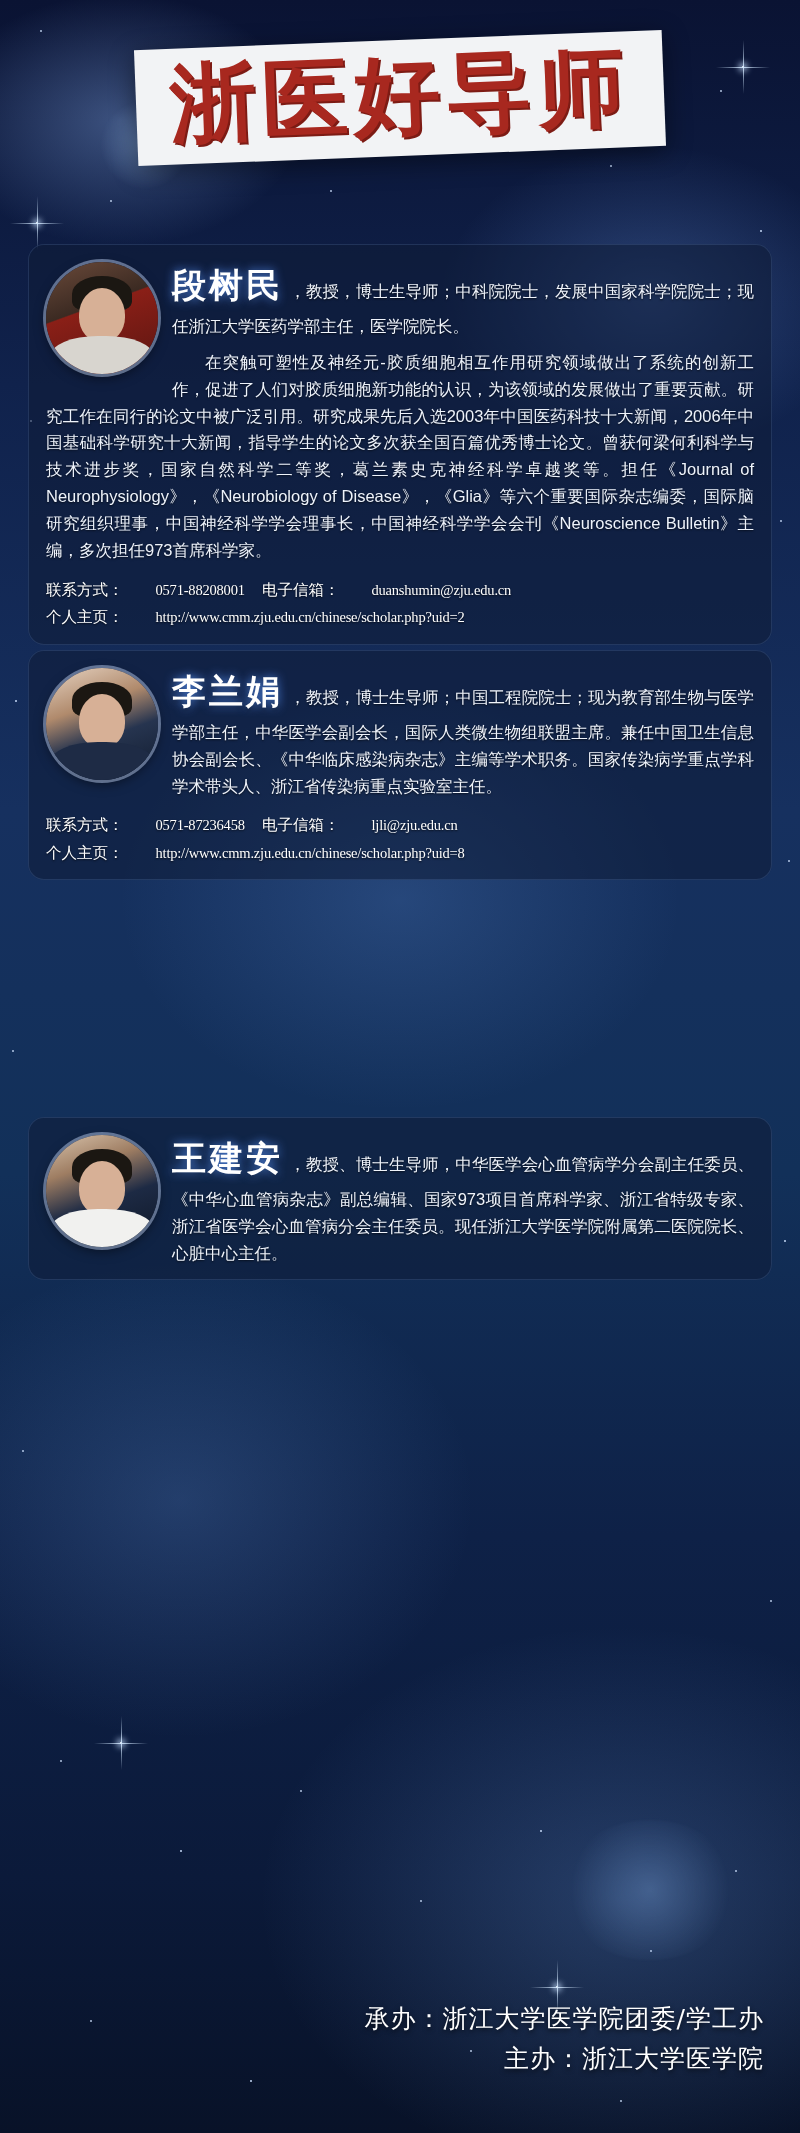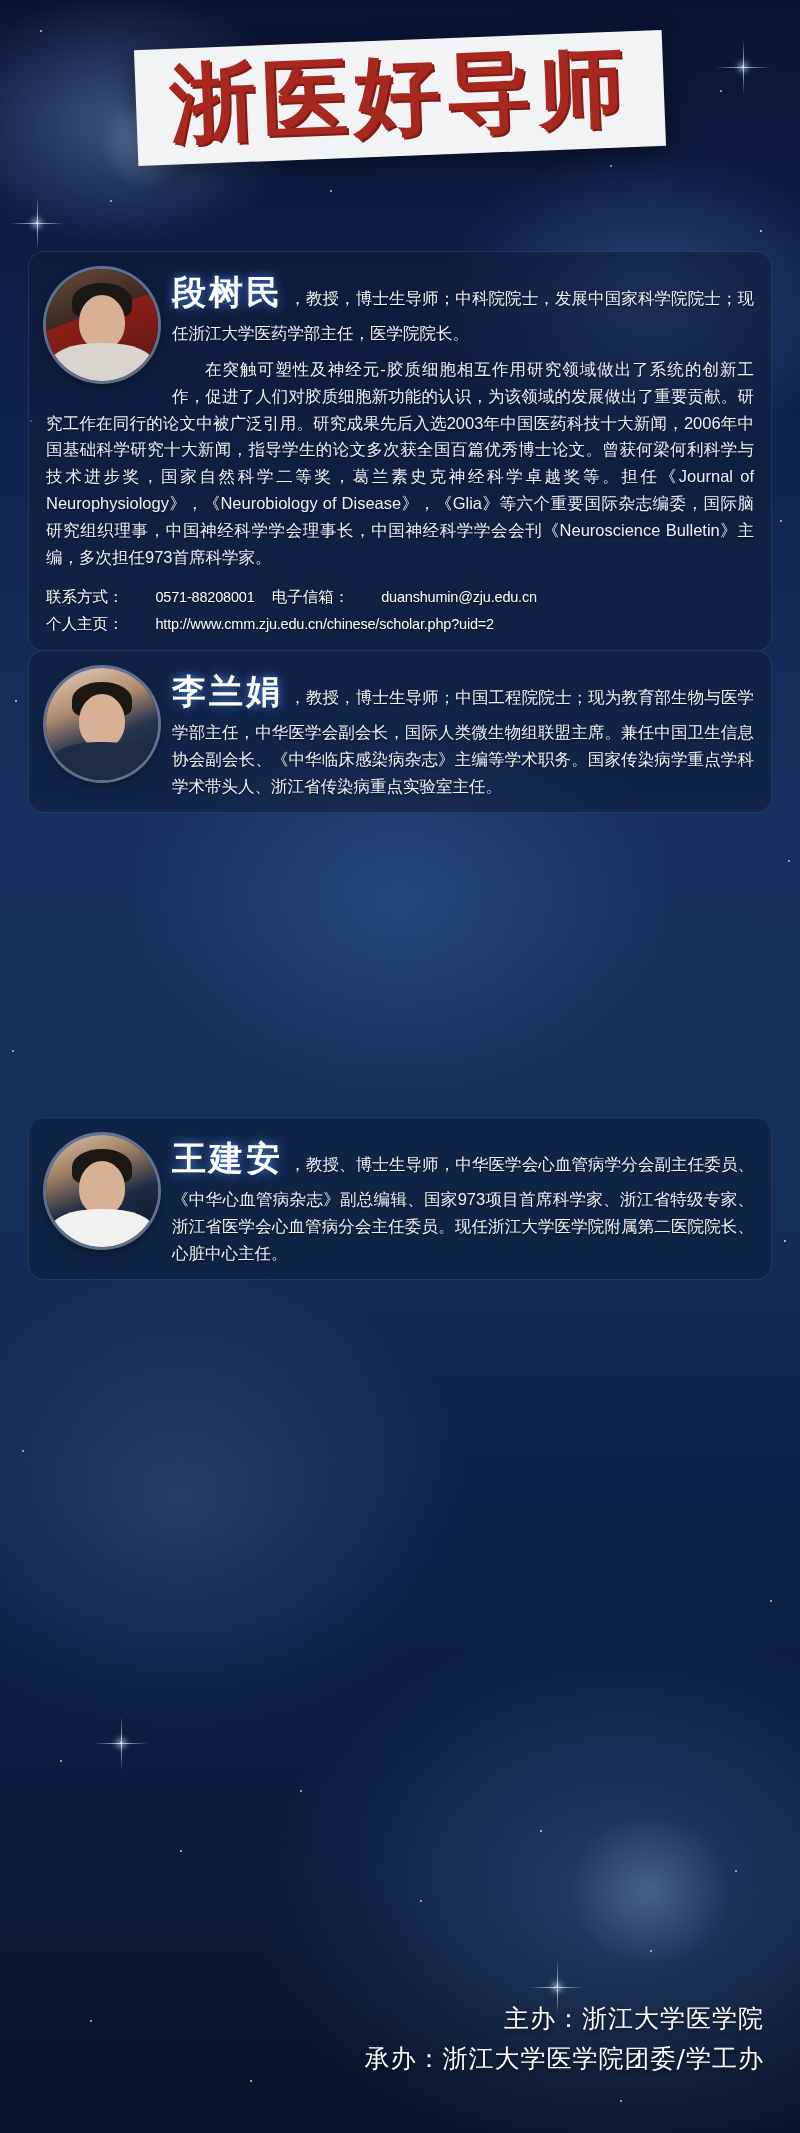--- a/index.html
+++ b/index.html
@@ -115,29 +115,29 @@
     margin:9px 0 0 0;text-align:justify;text-indent:2em;
     text-shadow:0 1px 2px rgba(0,0,0,.6);
   }
   .contact{
     clear:both;
     margin-top:12px;
     font-size:15.5px;line-height:1.75;color:#ffffff;
     text-shadow:0 1px 2px rgba(0,0,0,.7);
   }
   .contact .mono{
-    font-family:Liberation Sans, sans-serif;
+    font-family:Liberation Serif, serif;
     font-size:14.5px;
     letter-spacing:-0.2px;
     padding-left:32px;
   }
   .contact .lbl{color:#ffffff;}
 
   
-  #card-1{top:251px;}
+  #card-1{top:244px;}
   #card-2{top:650px;}
   #card-3{top:1117px;}
 
   
   .footer{
     position:absolute;right:36px;bottom:54px;text-align:right;
     font-family:"DejaVu Sans", sans-serif;
     color:#ffffff;
     text-shadow:0 2px 5px rgba(0,0,0,.75);
   }
@@ -214,31 +214,39 @@
 
   <div class="card clearfix" id="card-2">
     <div class="photo ph2">
       <div class="hair"></div>
       <div class="face"></div>
       <div class="body b2"></div>
     </div>
     <div class="lead">
       <span class="name">李兰娟</span><span>，教授，博士生导师；中国工程院院士；现为教育部生物与医学学部主任，中华医学会副会长，国际人类微生物组联盟主席。兼任中国卫生信息协会副会长、《中华临床感染病杂志》主编等学术职务。国家传染病学重点学科学术带头人、浙江省传染病重点实验室主任。</span>
     </div>
+    <div class="contact">
+      <div>
+        <span class="lbl">联系方式：</span><span class="mono">0571-87236458</span>&nbsp;&nbsp;&nbsp;&nbsp;<span class="lbl">电子信箱：</span><span class="mono">ljli@zju.edu.cn</span>
+      </div>
+      <div>
+        <span class="lbl">个人主页：</span><span class="mono">http://www.cmm.zju.edu.cn/chinese/scholar.php?uid=8</span>
+      </div>
+    </div>
   </div>
 
   <div class="card clearfix" id="card-3">
     <div class="photo ph3">
       <div class="hair"></div>
       <div class="face"></div>
       <div class="body b3"></div>
     </div>
     <div class="lead">
       <span class="name">王建安</span><span>，教授、博士生导师，中华医学会心血管病学分会副主任委员、《中华心血管病杂志》副总编辑、国家973项目首席科学家、浙江省特级专家、浙江省医学会心血管病分会主任委员。现任浙江大学医学院附属第二医院院长、心脏中心主任。</span>
     </div>
   </div>
 
   <div class="footer">
+    <div>承办：浙江大学医学院团委/学工办</div>
     <div>主办：浙江大学医学院</div>
-    <div>承办：浙江大学医学院团委/学工办</div>
   </div>
 
 </div>
 
 </body></html>

